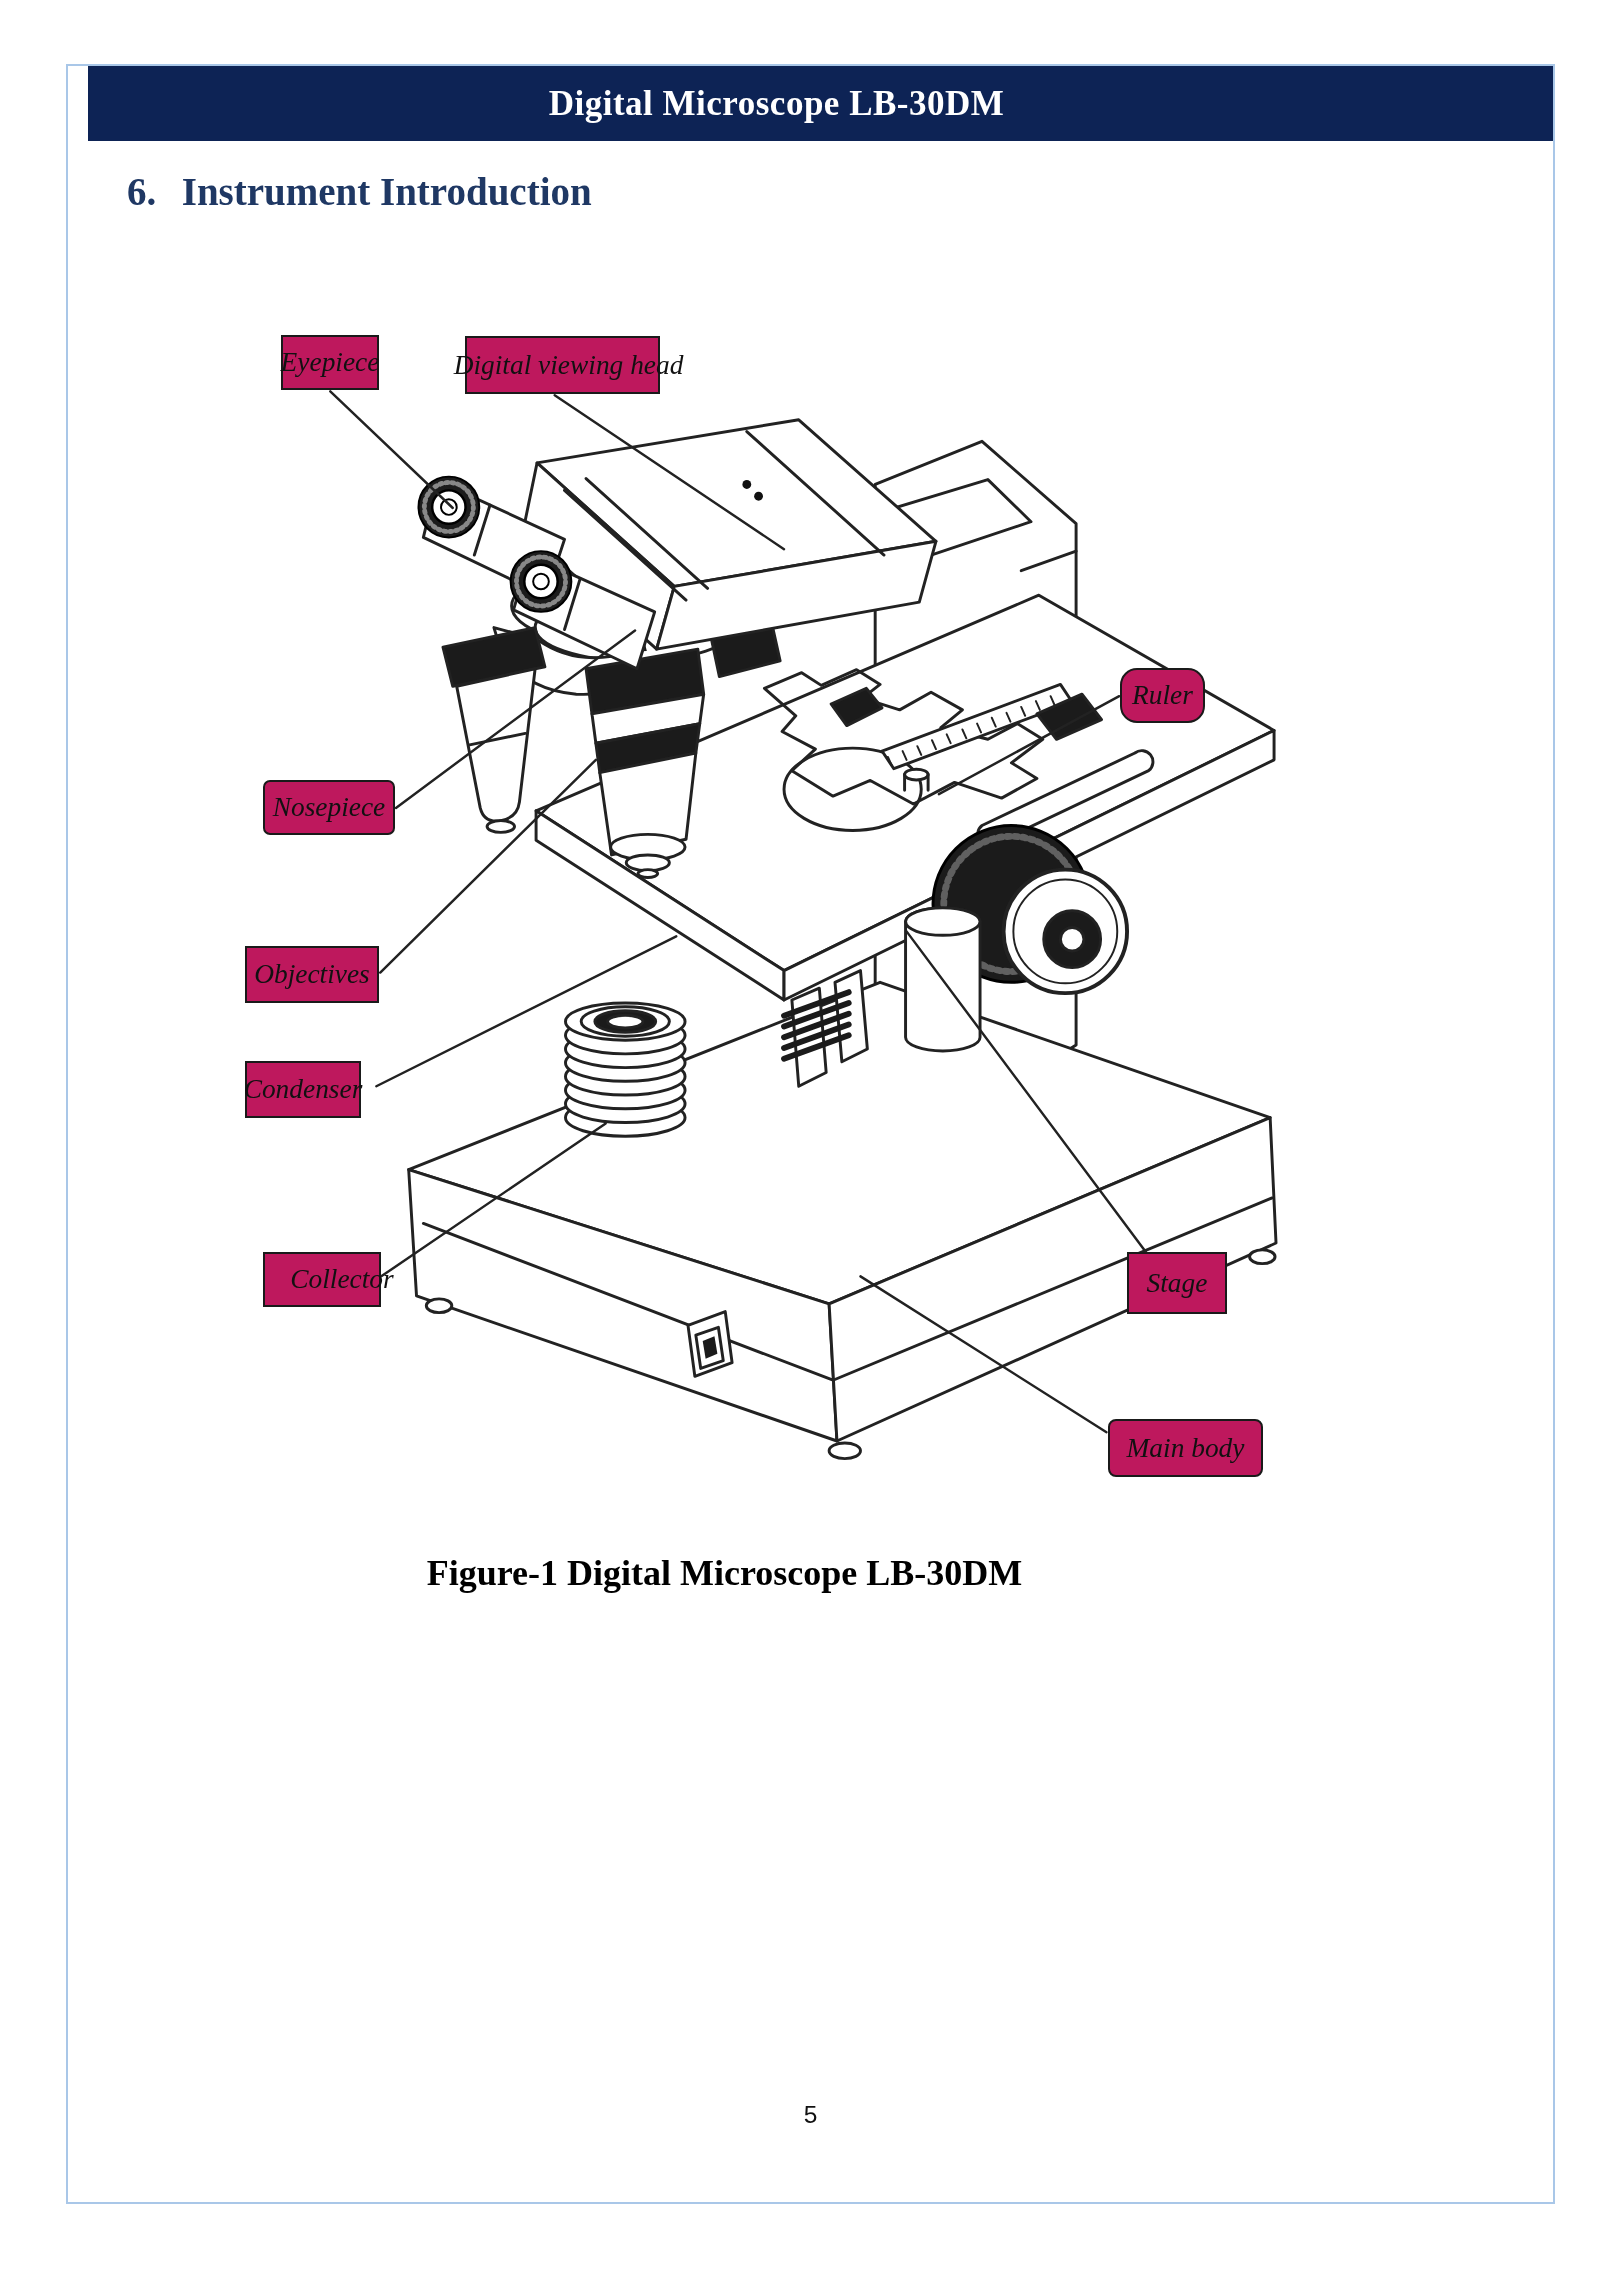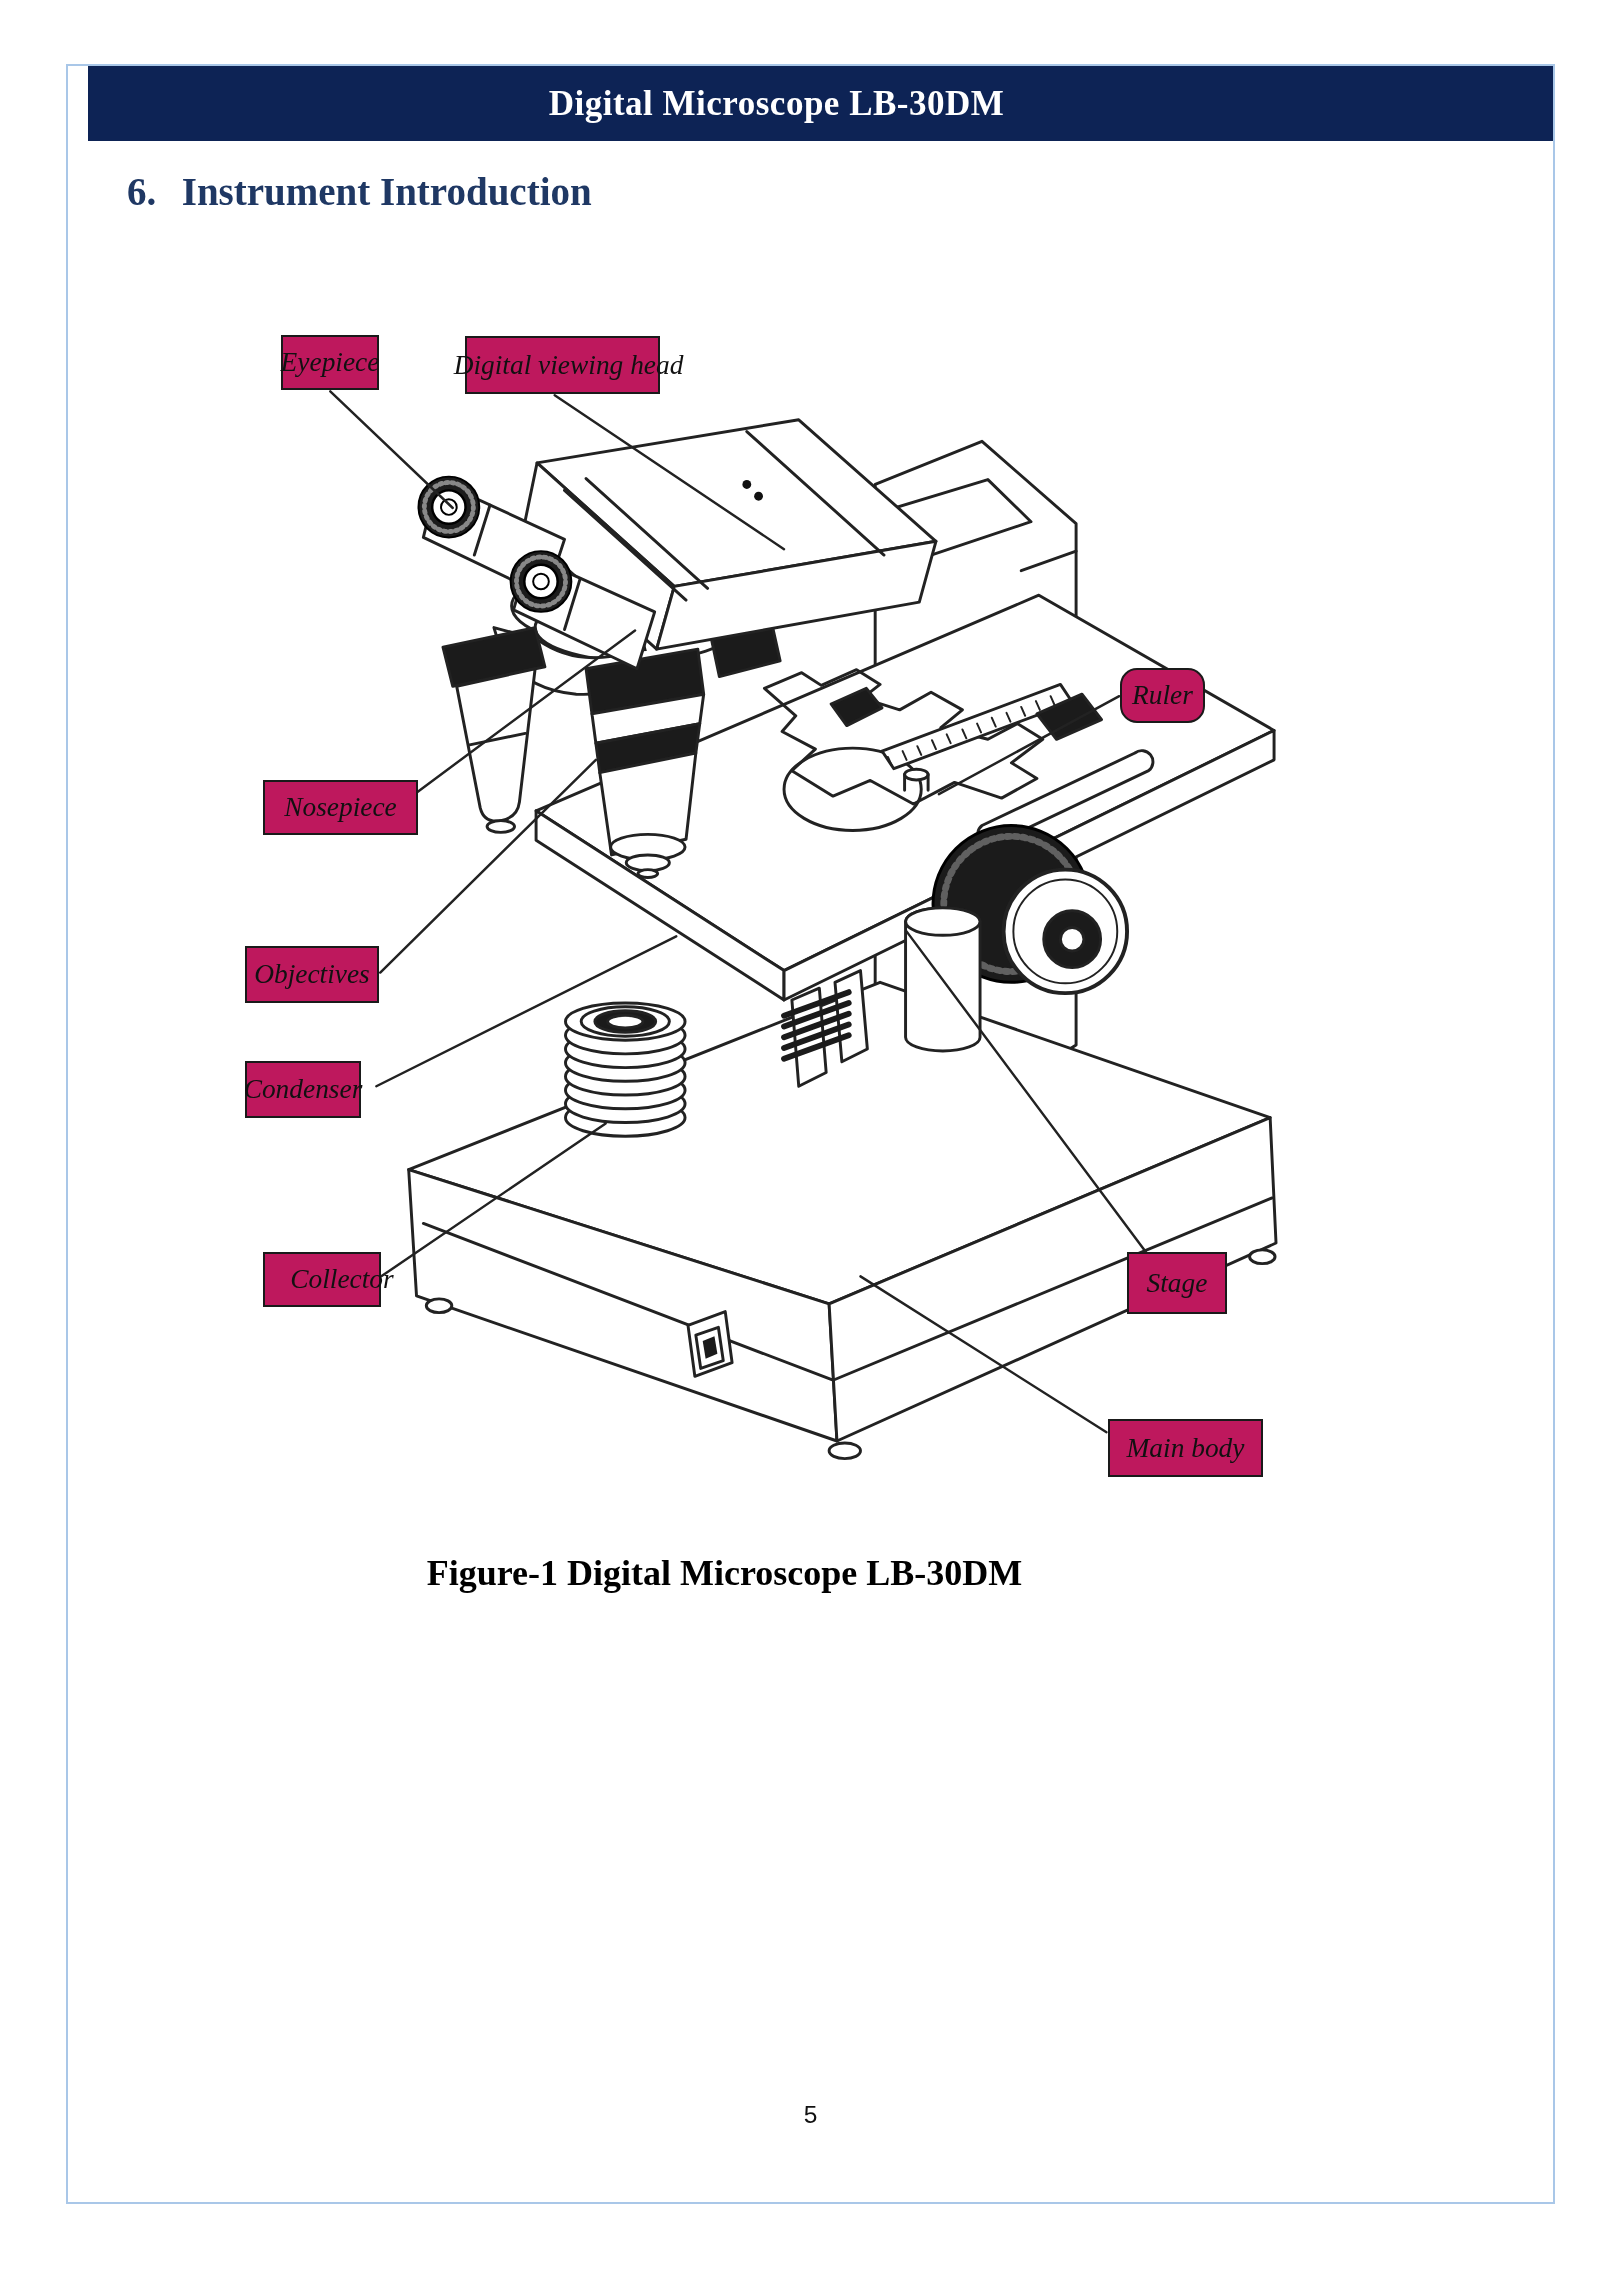--- a/index.html
+++ b/index.html
@@ -32,26 +32,26 @@
   .figure-svg{position:absolute;left:0;top:0;width:1621px;height:2293px;}
 
   .label-box{
     position:absolute;box-sizing:border-box;border:2.9px solid #1a1a1a;background:#be185d;
     display:flex;align-items:center;justify-content:center;
     font-size:27.4px;color:#111;white-space:nowrap;z-index:3;font-style:italic;
   }
   .lb-eyepiece {left:281px;top:335px;width:98px;height:55px;}
   .lb-dvh      {left:465px;top:336px;width:195px;height:58px;padding-left:12px;}
   .lb-ruler    {left:1120px;top:668px;width:85px;height:55px;border-radius:17px;}
-  .lb-nosepiece{left:263px;top:780px;width:155px;height:55px;}
+  .lb-nosepiece{left:263px;top:780px;width:132px;height:55px;border-radius:7px;}
   .lb-objectives{left:245px;top:946px;width:134px;height:57px;}
   .lb-condenser{left:245px;top:1061px;width:116px;height:57px;}
   .lb-collector{left:263px;top:1252px;width:118px;height:55px;padding-left:40px;}
   .lb-stage    {left:1127px;top:1252px;width:100px;height:62px;}
-  .lb-mainbody {left:1108px;top:1419px;width:155px;height:58px;}
+  .lb-mainbody {left:1108px;top:1419px;width:155px;height:58px;border-radius:8px;}
 
   
   .figure-caption{
     position:absolute;left:0;top:1552px;width:1621px;text-align:center;
     font-weight:bold;font-size:36px;color:#000;transform:translateX(-86px);
   }
 
   
   .page-number{
     position:absolute;left:0;top:2101px;width:1621px;text-align:center;

